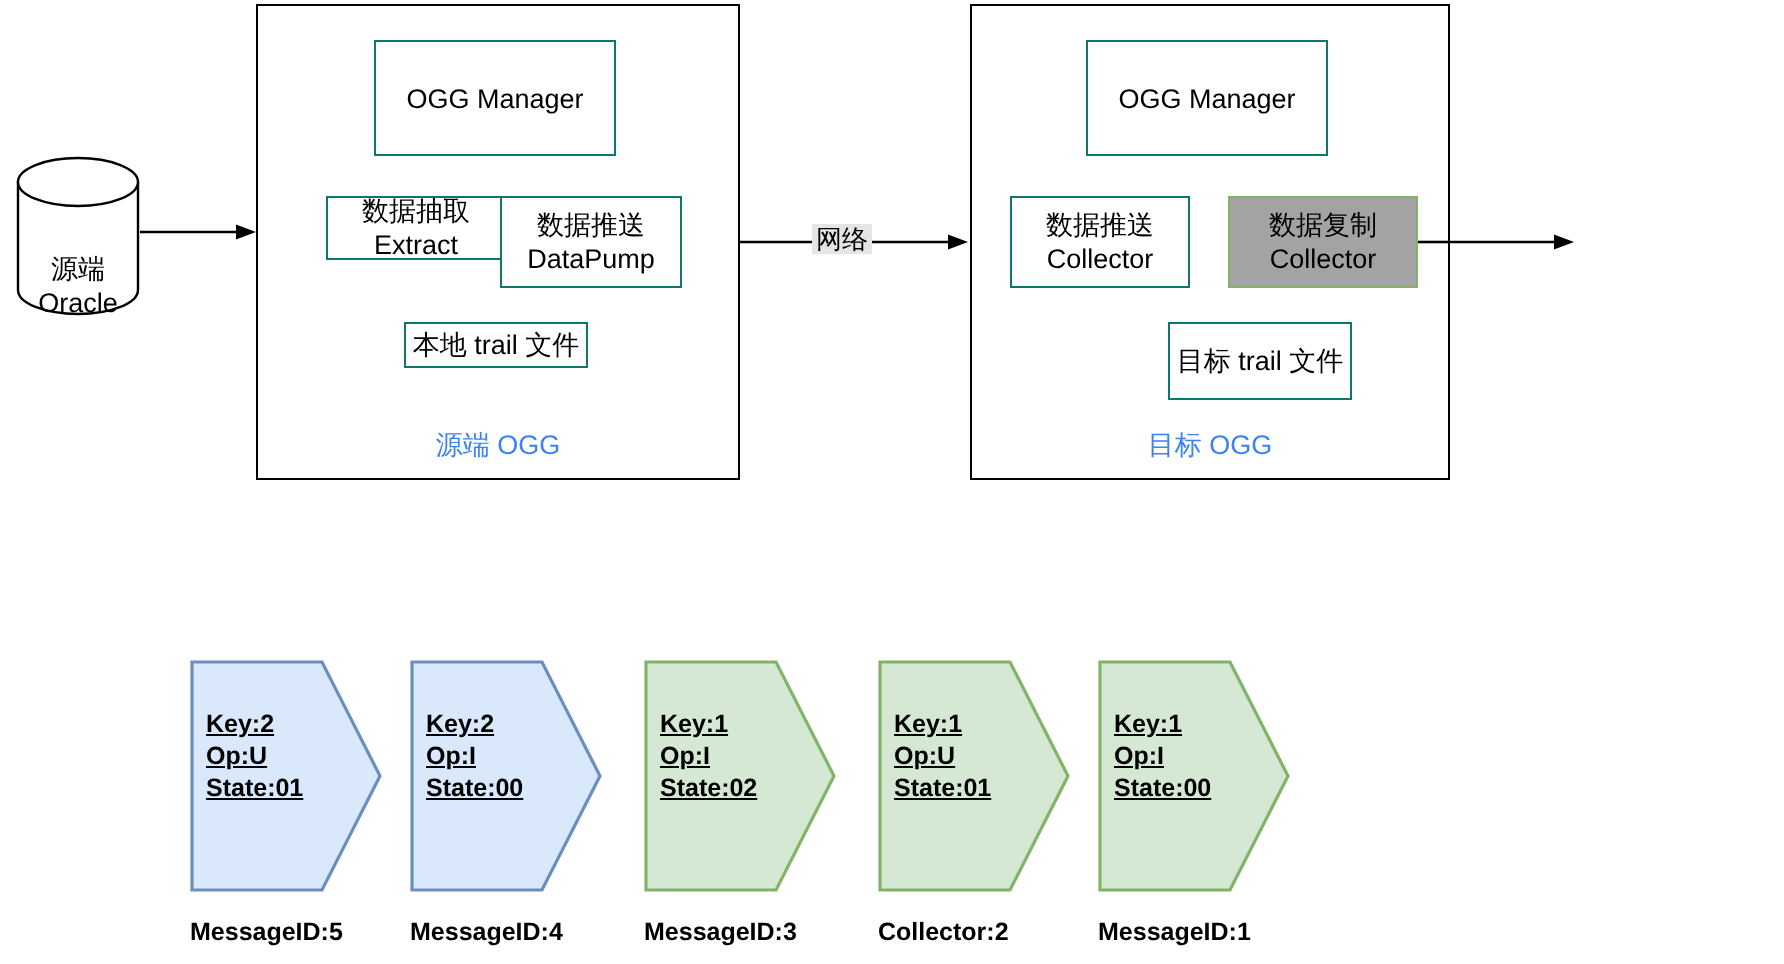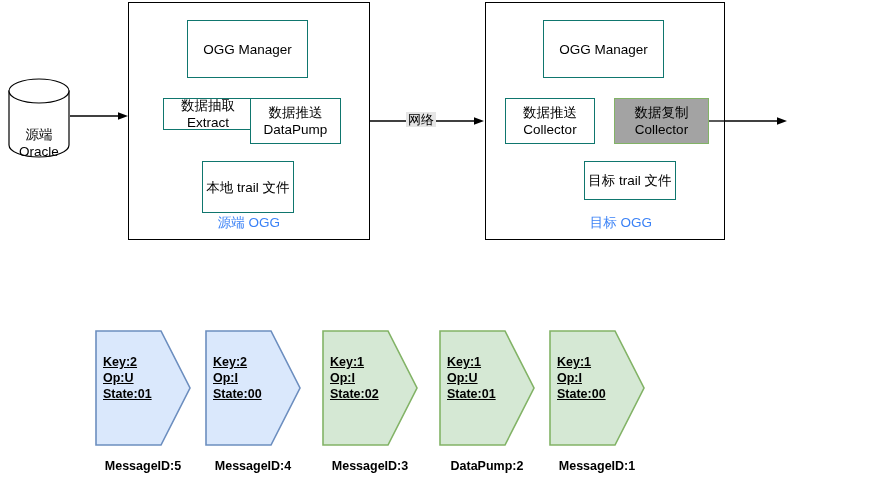--- a/index.html
+++ b/index.html
@@ -96,21 +96,20 @@
     white-space: nowrap;
     text-decoration: underline;
   }
   .msg-id {
     position: absolute;
     font-size: 12.5px;
     font-weight: bold;
     line-height: 16px;
     color: #000;
     white-space: nowrap;
-    text-align: center;
   }
 </style>
 </head>
 <body>
 
 <div id="canvas">
 
   <div class="abs cyl-v" style="left:8px; top:78px; width:62px; height:80px;">
     <svg width="62" height="80" viewBox="0 0 62 80" aria-hidden="true">
       <path d="M1,13 L1,67 A30,12 0 0 0 61,67 L61,13 Z" fill="#ffffff" stroke="#000000" stroke-width="1.2"></path>
@@ -138,21 +137,21 @@
   <div class="abs ibox" style="left:150px; top:98px; width:90px; height:32px;margin-left:13px;">
     <span class="boxline">数据抽取</span>
     <span class="boxline">Extract</span>
   </div>
 
   <div class="abs ibox" style="left:250px; top:98px; width:91px; height:46px;">
     <span class="boxline">数据推送</span>
     <span class="boxline">DataPump</span>
   </div>
 
-  <div class="abs ibox" style="left:202px; top:161px; width:92px; height:52px;">
+  <div class="abs ibox" style="left:202px; top:161px; width:92px; height:23px;">
     <span class="boxline">本地 trail 文件</span>
   </div>
 
   <div class="abs caption" style="left:128px; top:215px; width:242px;">源端 OGG</div>
 
   <div class="abs conn" style="left:370px; top:115px; width:116px; height:12px;">
     <svg width="116" height="12" viewBox="0 0 116 12">
       <line x1="0" y1="6" x2="108" y2="6" stroke="#000000" stroke-width="1.3"></line>
       <path d="M114,6 L104,2.2 L104,9.8 Z" fill="#000000"></path>
     </svg>
@@ -172,21 +171,21 @@
 
   <div class="abs ibox green" style="left:614px; top:98px; width:95px; height:46px;">
     <span class="boxline">数据复制</span>
     <span class="boxline">Collector</span>
   </div>
 
   <div class="abs ibox" style="left:556px; top:161px; width:92px; height:39px;margin-left:28px;">
     <span class="boxline">目标 trail 文件</span>
   </div>
 
-  <div class="abs caption" style="left:485px; top:215px; width:240px;padding-left:16px;">目标 OGG</div>
+  <div class="abs caption" style="left:485px; top:215px; width:240px;">目标 OGG</div>
 
   <div class="abs conn" style="left:709px; top:115px; width:16px; height:12px;">
     <svg width="16" height="12" viewBox="0 0 16 12">
       <line x1="0" y1="6" x2="16" y2="6" stroke="#000000" stroke-width="1.3"></line>
     </svg>
   </div>
 
   <div class="abs conn" style="left:725px; top:115px; width:64px; height:12px;">
     <svg width="64" height="12" viewBox="0 0 64 12">
       <line x1="0" y1="6" x2="56" y2="6" stroke="#000000" stroke-width="1.3"></line>
@@ -234,21 +233,21 @@
   <div class="abs msg" style="left:439px; top:330px; width:96px; height:116px;">
     <svg width="96" height="116" viewBox="0 0 96 116">
       <path d="M1,1 L66,1 L95,58 L66,115 L1,115 Z" fill="#d5e8d4" stroke="#82b366" stroke-width="1.6"></path>
     </svg>
   </div>
   <div class="abs msg-text" style="left:447px; top:354px;">
     <div class="boxline">Key:1</div>
     <div class="boxline">Op:U</div>
     <div class="boxline">State:01</div>
   </div>
-  <div class="abs msg-id" style="left:439px; top:458px; width:96px;">DataPump:2</div>
+  <div class="abs msg-id" style="left:439px; top:458px; width:96px;">Collector:2</div>
 
   <div class="abs msg" style="left:549px; top:330px; width:96px; height:116px;">
     <svg width="96" height="116" viewBox="0 0 96 116">
       <path d="M1,1 L66,1 L95,58 L66,115 L1,115 Z" fill="#d5e8d4" stroke="#82b366" stroke-width="1.6"></path>
     </svg>
   </div>
   <div class="abs msg-text" style="left:557px; top:354px;">
     <div class="boxline">Key:1</div>
     <div class="boxline">Op:I</div>
     <div class="boxline">State:00</div>

